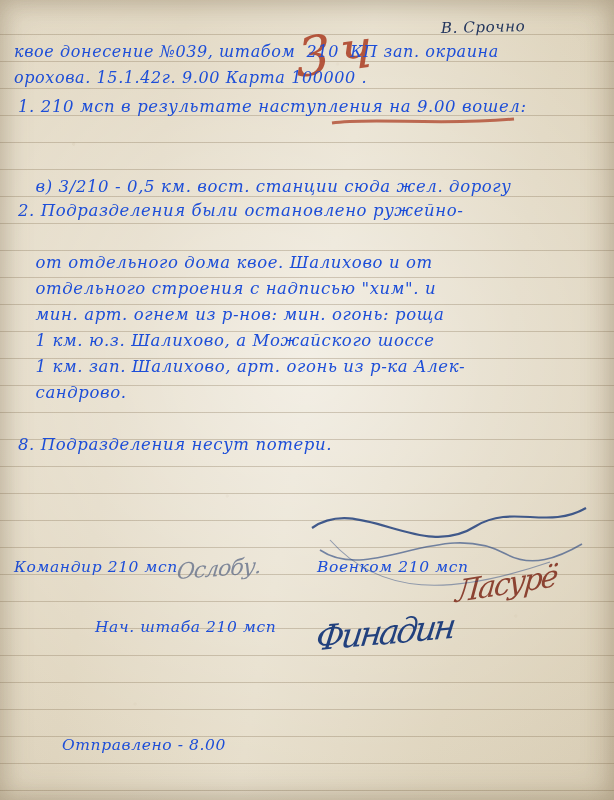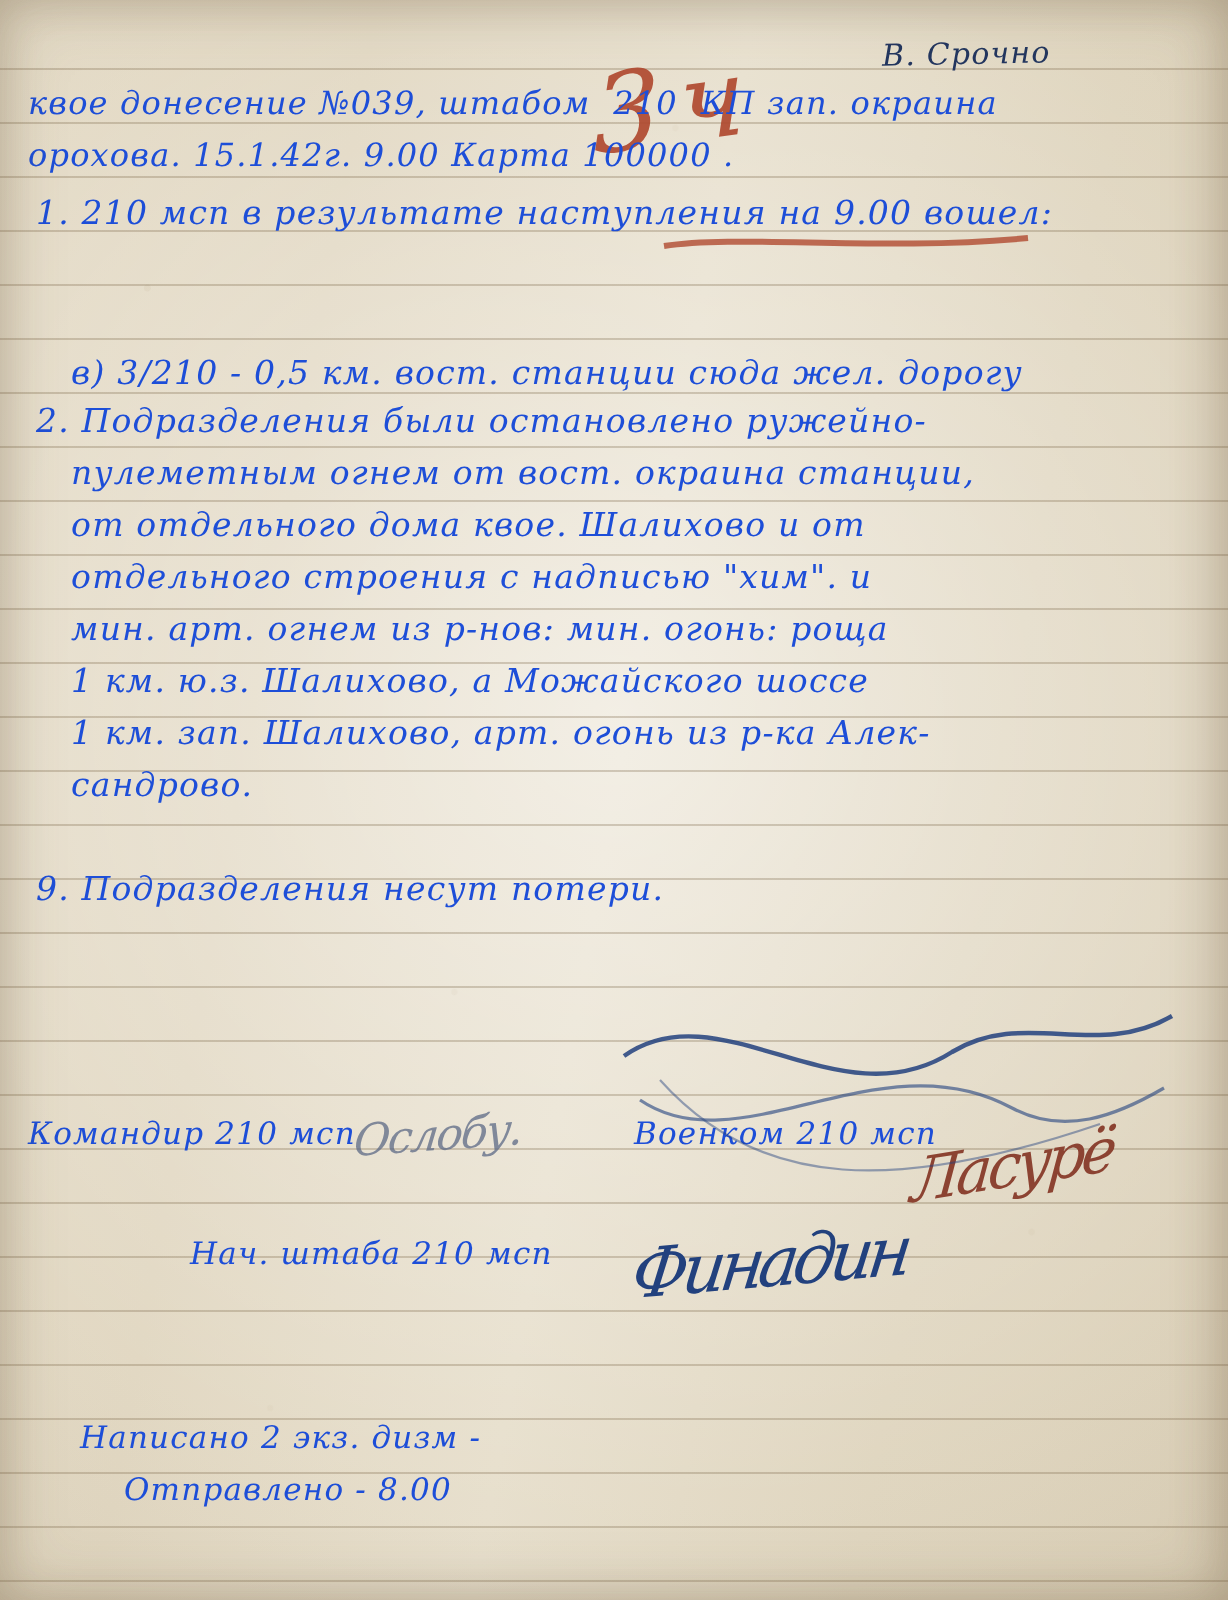--- a/index.html
+++ b/index.html
@@ -152,46 +152,44 @@
 
   <div class="hand l-urgent ink-dark">В. Срочно</div>
 
   <div class="hand body-line ink-blue" style="left:14px; top:44px; font-size:16px;">квое донесение №039, штабом  210  КП зап. окраина</div>
   <div class="hand body-line ink-blue" style="left:14px; top:70px; font-size:16px;">орохова. 15.1.42г. 9.00 Карта 100000 .</div>
 
   <div class="hand body-line ink-blue" style="left:18px; top:99px;">1. 210 мсп в результате наступления на 9.00 вошел:</div>
   <div class="hand body-line ink-blue" style="left:18px; top:151px;margin-top:28px;">   в) 3/210 - 0,5 км. вост. станции сюда жел. дорогу</div>
 
   <div class="hand body-line ink-blue" style="left:18px; top:203px;">2. Подразделения были остановлено ружейно-</div>
-  <div class="hand body-line ink-blue" style="left:18px; top:229px;">   пулеметным огнем от вост. окраина станции,</div>
   <div class="hand body-line ink-blue" style="left:18px; top:255px;">   от отдельного дома квое. Шалихово и от</div>
   <div class="hand body-line ink-blue" style="left:18px; top:281px;">   отдельного строения с надписью "хим". и</div>
   <div class="hand body-line ink-blue" style="left:18px; top:307px;">   мин. арт. огнем из р-нов: мин. огонь: роща</div>
   <div class="hand body-line ink-blue" style="left:18px; top:333px;">   1 км. ю.з. Шалихово, а Можайского шоссе</div>
   <div class="hand body-line ink-blue" style="left:18px; top:359px;text-align:right;">   1 км. зап. Шалихово, арт. огонь из р-ка Алек-</div>
   <div class="hand body-line ink-blue" style="left:18px; top:385px;">   сандрово.</div>
 
-  <div class="hand body-line ink-blue" style="left:18px; top:437px;">9. Подразделения несут потери.</div>
+  <div class="hand body-line ink-blue" style="left:18px; top:437px;">8. Подразделения несут потери.</div>
 
   <div class="hand body-line ink-blue" style="left:14px; top:560px; font-size:15.5px;">Командир 210 мсп</div>
   <div class="sig-cmd" style="top:556px;">Ослобу.</div>
 
   <div class="hand body-line ink-blue" style="left:317px; top:560px; font-size:15.5px;">Военком 210 мсп</div>
   <div class="sig-commissar" style="top:566px;">Ласурё</div>
 
   <div class="hand body-line ink-blue" style="left:95px; top:620px; font-size:15.5px;">Нач. штаба 210 мсп</div>
   <div class="sig-chief" style="top:612px;">Финадин</div>
 
   <svg class="sig-chief-tail" viewBox="0 0 290 100">
     <path d="M12,28 C60,-6 120,62 176,26 C212,4 248,30 286,8" fill="none" stroke="#22417e" stroke-width="2.2" opacity="0.85"></path>
     <path d="M20,50 C70,84 140,18 206,54 C232,68 258,58 282,44" fill="none" stroke="#22417e" stroke-width="1.6" opacity="0.6"></path>
     <path d="M30,40 C80,96 150,96 250,62" fill="none" stroke="#22417e" stroke-width="1.1" opacity="0.45"></path>
   </svg>
 
   <svg class="strike-red" viewBox="0 0 186 10">
     <path d="M2,7 C40,1 110,10 184,3" fill="none" stroke="#b04a30" stroke-width="3" opacity="0.8"></path>
   </svg>
 
-  <div class="hand body-line ink-blue" style="left:40px; top:712px; font-size:15.5px;">Написано 2 экз. дизм -</div>
   <div class="hand body-line ink-blue" style="left:62px; top:738px; font-size:15.5px;text-align:right;">Отправлено - 8.00</div>
 
   <div class="edge-shadow"></div>
 </div>
 
 </body></html>

